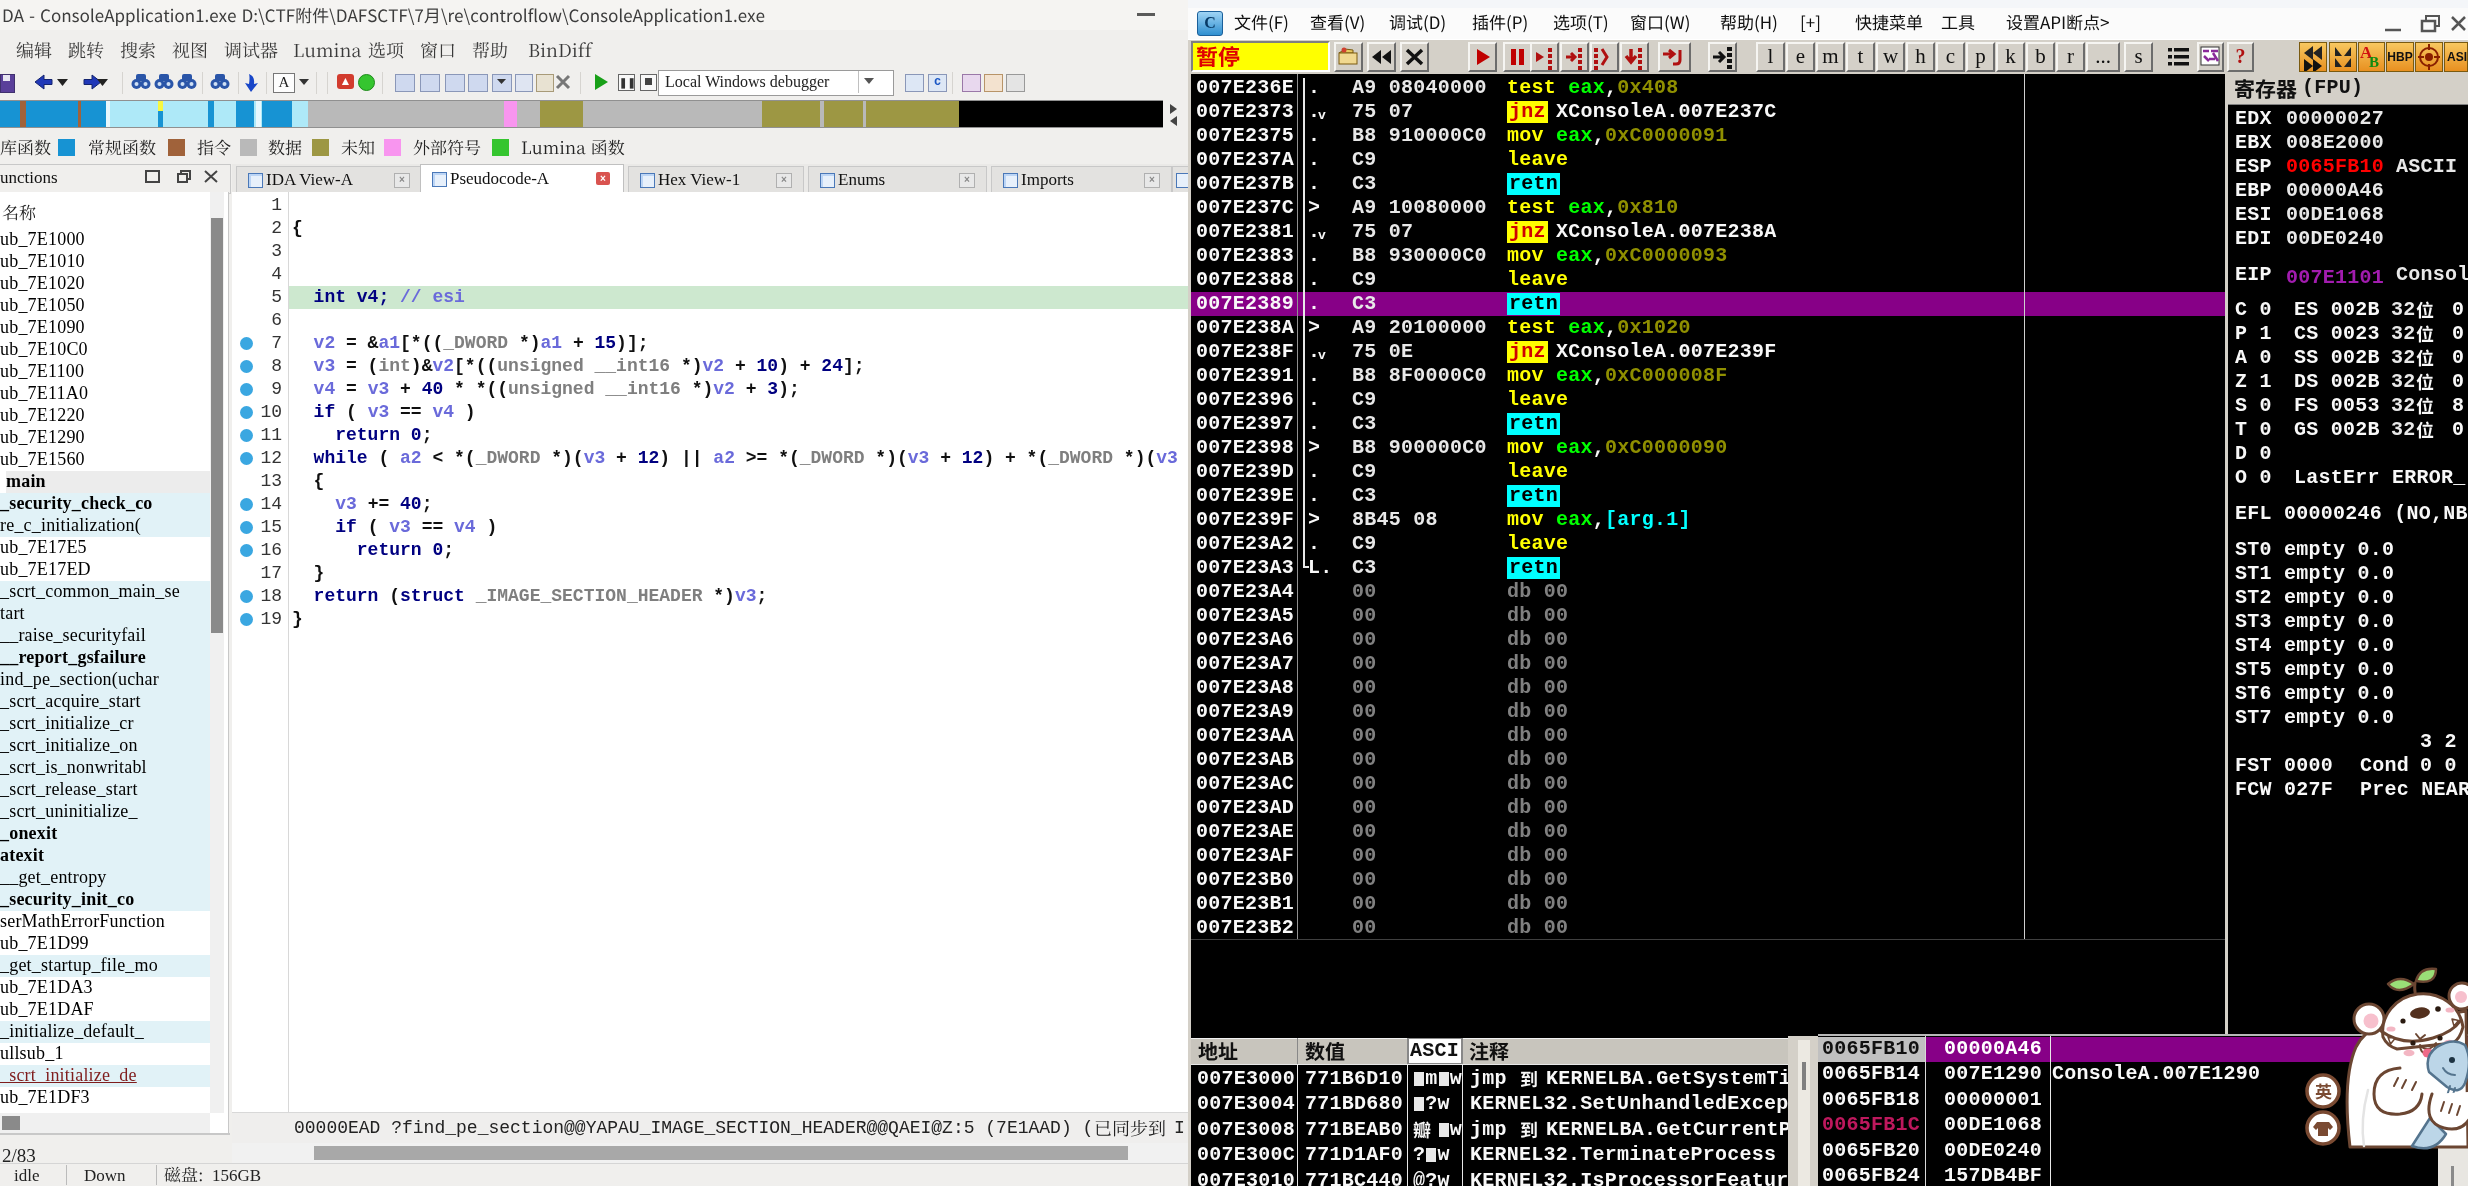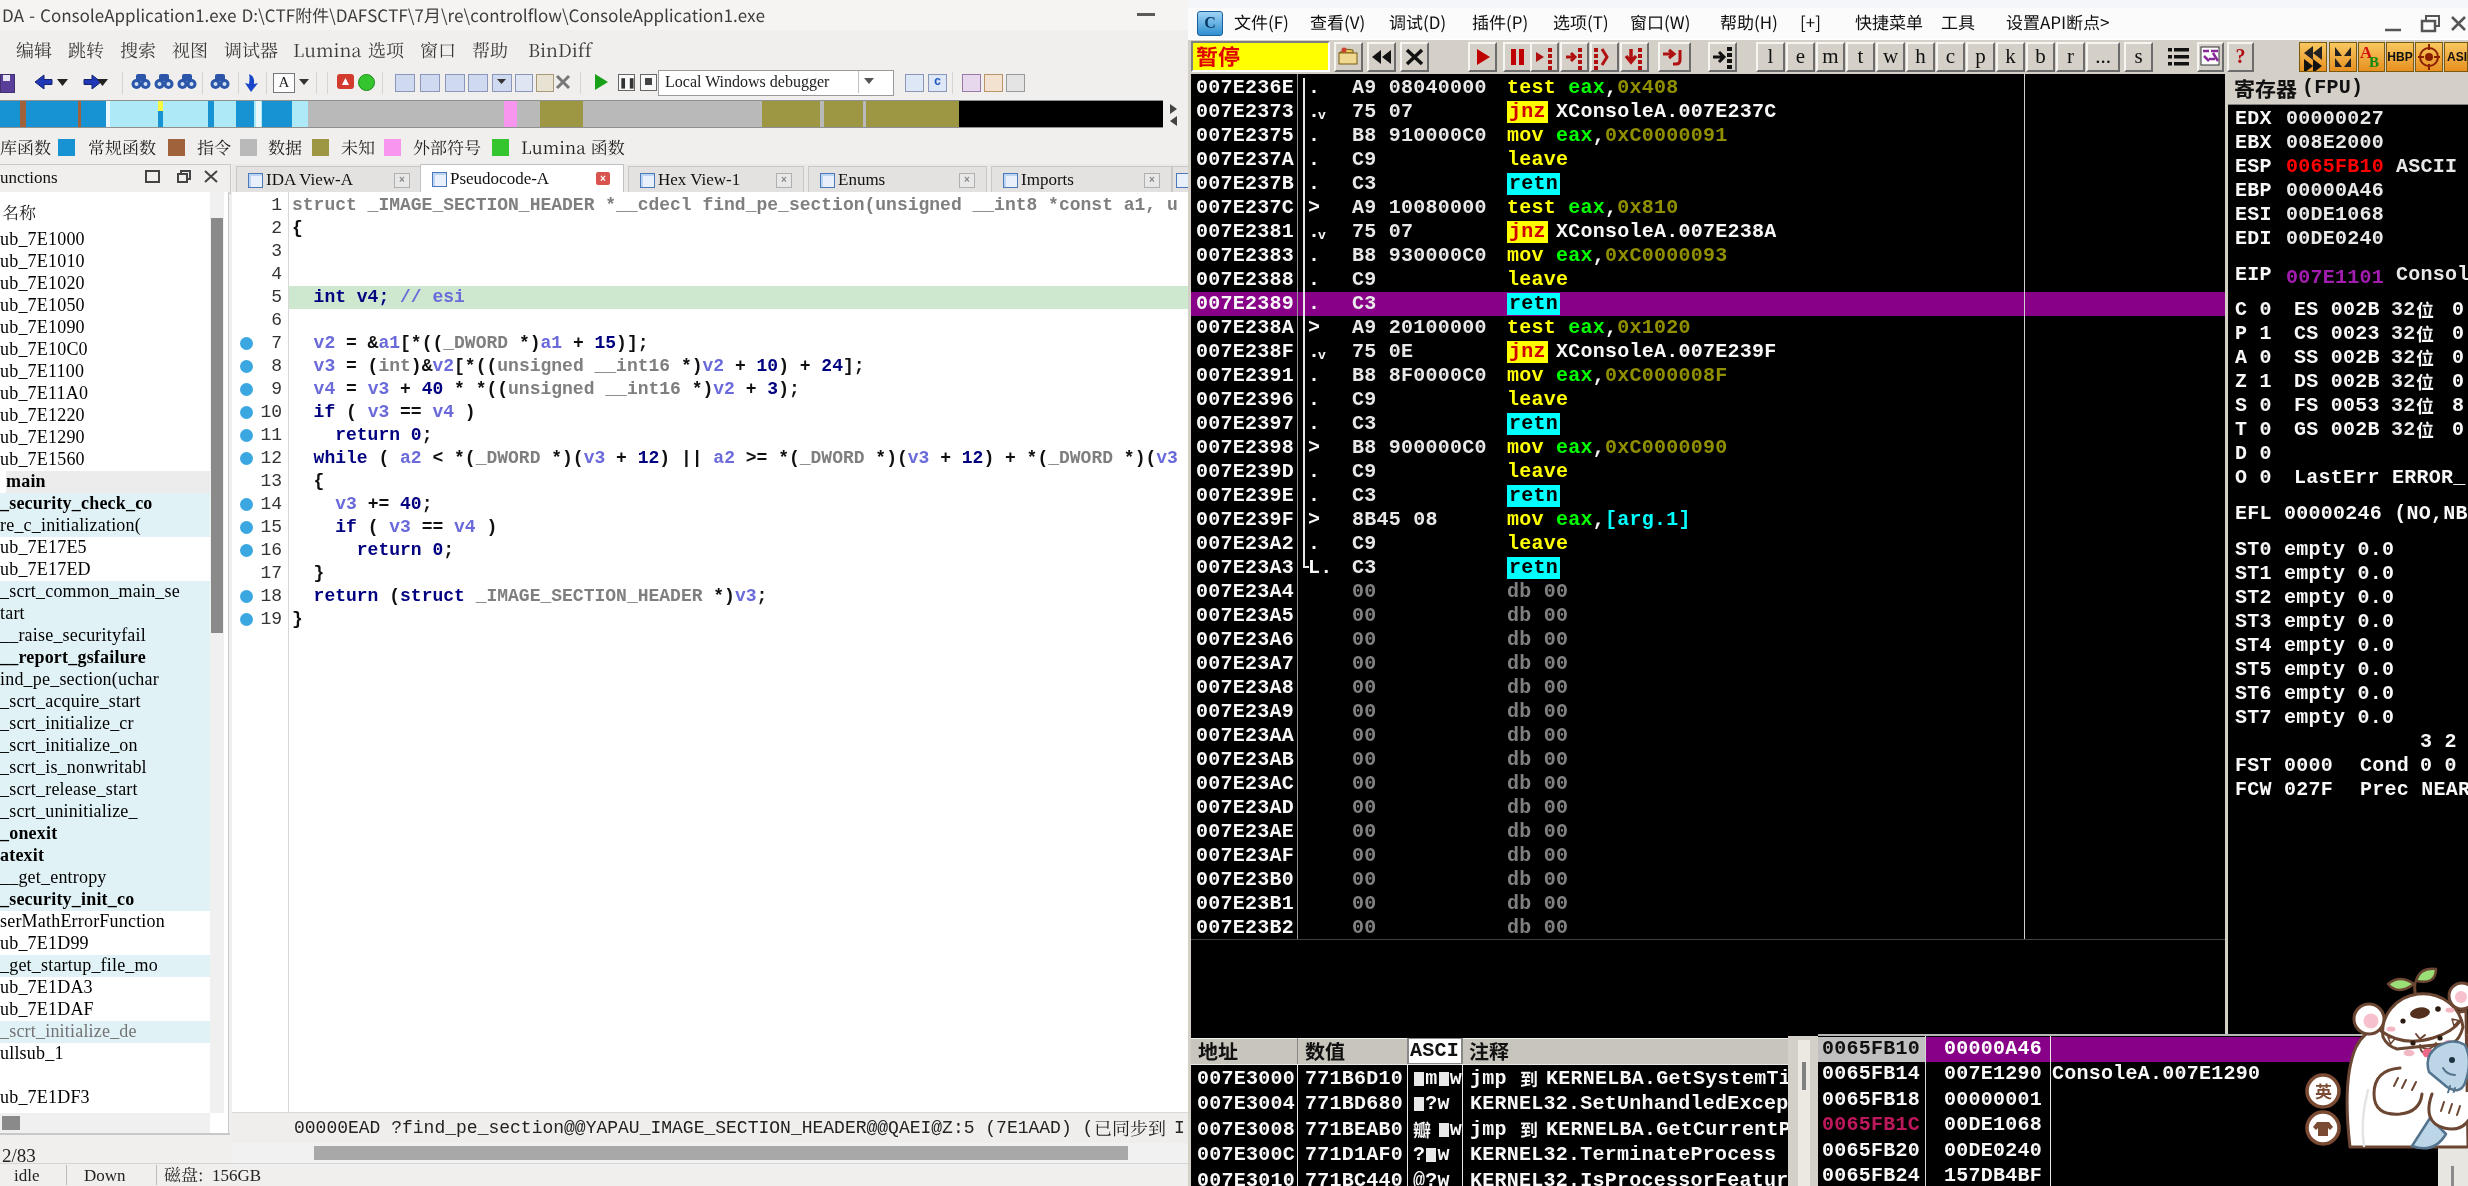--- a/index.html
+++ b/index.html
@@ -129,34 +129,33 @@
     <div style="position:absolute;left:0px;top:845px;width:210px;height:22px;background:#e1f2f7;font:bold 18px Liberation Serif;color:#000;letter-spacing:0.2px;white-space:nowrap;overflow:hidden;line-height:21px;">atexit</div>
     <div style="position:absolute;left:0px;top:867px;width:210px;height:22px;background:#e1f2f7;font:18px Liberation Serif;color:#000;letter-spacing:0.2px;white-space:nowrap;overflow:hidden;line-height:21px;">__get_entropy</div>
     <div style="position:absolute;left:0px;top:889px;width:210px;height:22px;background:#e1f2f7;font:bold 18px Liberation Serif;color:#000;letter-spacing:0.2px;white-space:nowrap;overflow:hidden;line-height:21px;">_security_init_co</div>
     <div style="position:absolute;left:0px;top:911px;width:210px;height:22px;background:#ffffff;font:18px Liberation Serif;color:#000;letter-spacing:0.2px;white-space:nowrap;overflow:hidden;line-height:21px;">serMathErrorFunction</div>
     <div style="position:absolute;left:0px;top:933px;width:210px;height:22px;background:#ffffff;font:18px Liberation Serif;color:#000;letter-spacing:0.2px;white-space:nowrap;overflow:hidden;line-height:21px;">ub_7E1D99</div>
     <div style="position:absolute;left:0px;top:955px;width:210px;height:22px;background:#e1f2f7;font:18px Liberation Serif;color:#000;letter-spacing:0.2px;white-space:nowrap;overflow:hidden;line-height:21px;">_get_startup_file_mo</div>
     <div style="position:absolute;left:0px;top:977px;width:210px;height:22px;background:#ffffff;font:18px Liberation Serif;color:#000;letter-spacing:0.2px;white-space:nowrap;overflow:hidden;line-height:21px;">ub_7E1DA3</div>
     <div style="position:absolute;left:0px;top:999px;width:210px;height:22px;background:#ffffff;font:18px Liberation Serif;color:#000;letter-spacing:0.2px;white-space:nowrap;overflow:hidden;line-height:21px;">ub_7E1DAF</div>
     <div style="position:absolute;left:0px;top:1021px;width:210px;height:22px;background:#e1f2f7;font:18px Liberation Serif;color:#000;letter-spacing:0.2px;white-space:nowrap;overflow:hidden;line-height:21px;">_initialize_default_</div>
     <div style="position:absolute;left:0px;top:1043px;width:210px;height:22px;background:#ffffff;font:18px Liberation Serif;color:#000;letter-spacing:0.2px;white-space:nowrap;overflow:hidden;line-height:21px;">ullsub_1</div>
-    <div style="position:absolute;left:0px;top:1021px;width:210px;height:22px;background:#e1f2f7;font:18px Liberation Serif;color:#737373;letter-spacing:0.2px;white-space:nowrap;overflow:hidden;line-height:21px;">_scrt_initialize_de</div>
+    <div style="position:absolute;left:0px;top:1065px;width:210px;height:22px;background:#e1f2f7;font:18px Liberation Serif;color:#7f1d1d;letter-spacing:0.2px;white-space:nowrap;overflow:hidden;line-height:21px;text-decoration:underline;">_scrt_initialize_de</div>
     <div style="position:absolute;left:0px;top:1087px;width:210px;height:22px;background:#ffffff;font:18px Liberation Serif;color:#000;letter-spacing:0.2px;white-space:nowrap;overflow:hidden;line-height:21px;">ub_7E1DF3</div>
     <div style="position:absolute;left:210px;top:192px;width:14px;height:921px;background:#f0f0f0;"></div>
     <div style="position:absolute;left:211px;top:218px;width:12px;height:415px;background:#8a8a8a;"></div>
     <div style="position:absolute;left:0px;top:1113px;width:210px;height:20px;background:#f0f0f0;"></div>
     <div style="position:absolute;left:2px;top:1116px;width:18px;height:14px;background:#8a8a8a;"></div>
     <div style="position:absolute;left:0px;top:1133px;width:230px;height:2px;background:#c8c8c8;"></div>
     <div style="position:absolute;left:0px;top:1135px;width:232px;height:51px;background:#f0efed;"></div>
     <div style="position:absolute;left:2px;top:1145px;width:60px;height:24px;font:19px Liberation Serif;color:#222;">2/83</div>
     <div style="position:absolute;left:232px;top:192px;width:956px;height:920px;background:#fff;"></div>
     <div style="position:absolute;left:289px;top:286px;width:899px;height:23px;background:#cde8cf;"></div>
     <div style="position:absolute;left:288px;top:192px;width:1px;height:920px;background:#d8d8d8;"></div>
     <div style="position:absolute;left:234px;top:194px;width:48px;height:23px;font:18px Liberation Mono;color:#333;text-align:right;line-height:23px;">1</div>
-    <div style="position:absolute;left:292px;top:194px;width:894px;height:23px;font:bold 18px Liberation Mono;line-height:23px;white-space:pre;overflow:hidden;"><span style="color:#7f7f7f">struct _IMAGE_SECTION_HEADER *__cdecl find_pe_section(unsigned __int8 *const a1, u</span></div>
     <div style="position:absolute;left:234px;top:217px;width:48px;height:23px;font:18px Liberation Mono;color:#333;text-align:right;line-height:23px;">2</div>
     <div style="position:absolute;left:292px;top:217px;width:894px;height:23px;font:bold 18px Liberation Mono;line-height:23px;white-space:pre;overflow:hidden;"><span style="color:#101010">{</span></div>
     <div style="position:absolute;left:234px;top:240px;width:48px;height:23px;font:18px Liberation Mono;color:#333;text-align:right;line-height:23px;">3</div>
     <div style="position:absolute;left:234px;top:263px;width:48px;height:23px;font:18px Liberation Mono;color:#333;text-align:right;line-height:23px;">4</div>
     <div style="position:absolute;left:234px;top:286px;width:48px;height:23px;font:18px Liberation Mono;color:#333;text-align:right;line-height:23px;">5</div>
     <div style="position:absolute;left:292px;top:286px;width:894px;height:23px;font:bold 18px Liberation Mono;line-height:23px;white-space:pre;overflow:hidden;"><span style="color:#101010">  </span><span style="color:#000080">int v4;</span><span style="color:#101010"> </span><span style="color:#6a6ada">// esi</span></div>
     <div style="position:absolute;left:234px;top:309px;width:48px;height:23px;font:18px Liberation Mono;color:#333;text-align:right;line-height:23px;">6</div>
     <div style="position:absolute;left:234px;top:332px;width:48px;height:23px;font:18px Liberation Mono;color:#333;text-align:right;line-height:23px;">7</div>
     <div style="position:absolute;left:292px;top:332px;width:894px;height:23px;font:bold 18px Liberation Mono;line-height:23px;white-space:pre;overflow:hidden;"><span style="color:#101010">  </span><span style="color:#6a6ada">v2</span><span style="color:#101010"> = &amp;</span><span style="color:#6a6ada">a1</span><span style="color:#101010">[*((</span><span style="color:#7f7f7f">_DWORD</span><span style="color:#101010"> *)</span><span style="color:#6a6ada">a1</span><span style="color:#101010"> + </span><span style="color:#000080">15</span><span style="color:#101010">)];</span></div>
     <div style="position:absolute;left:240px;top:337px;width:13px;height:13px;background:#3aa7e1;border-radius:50%;"></div>

